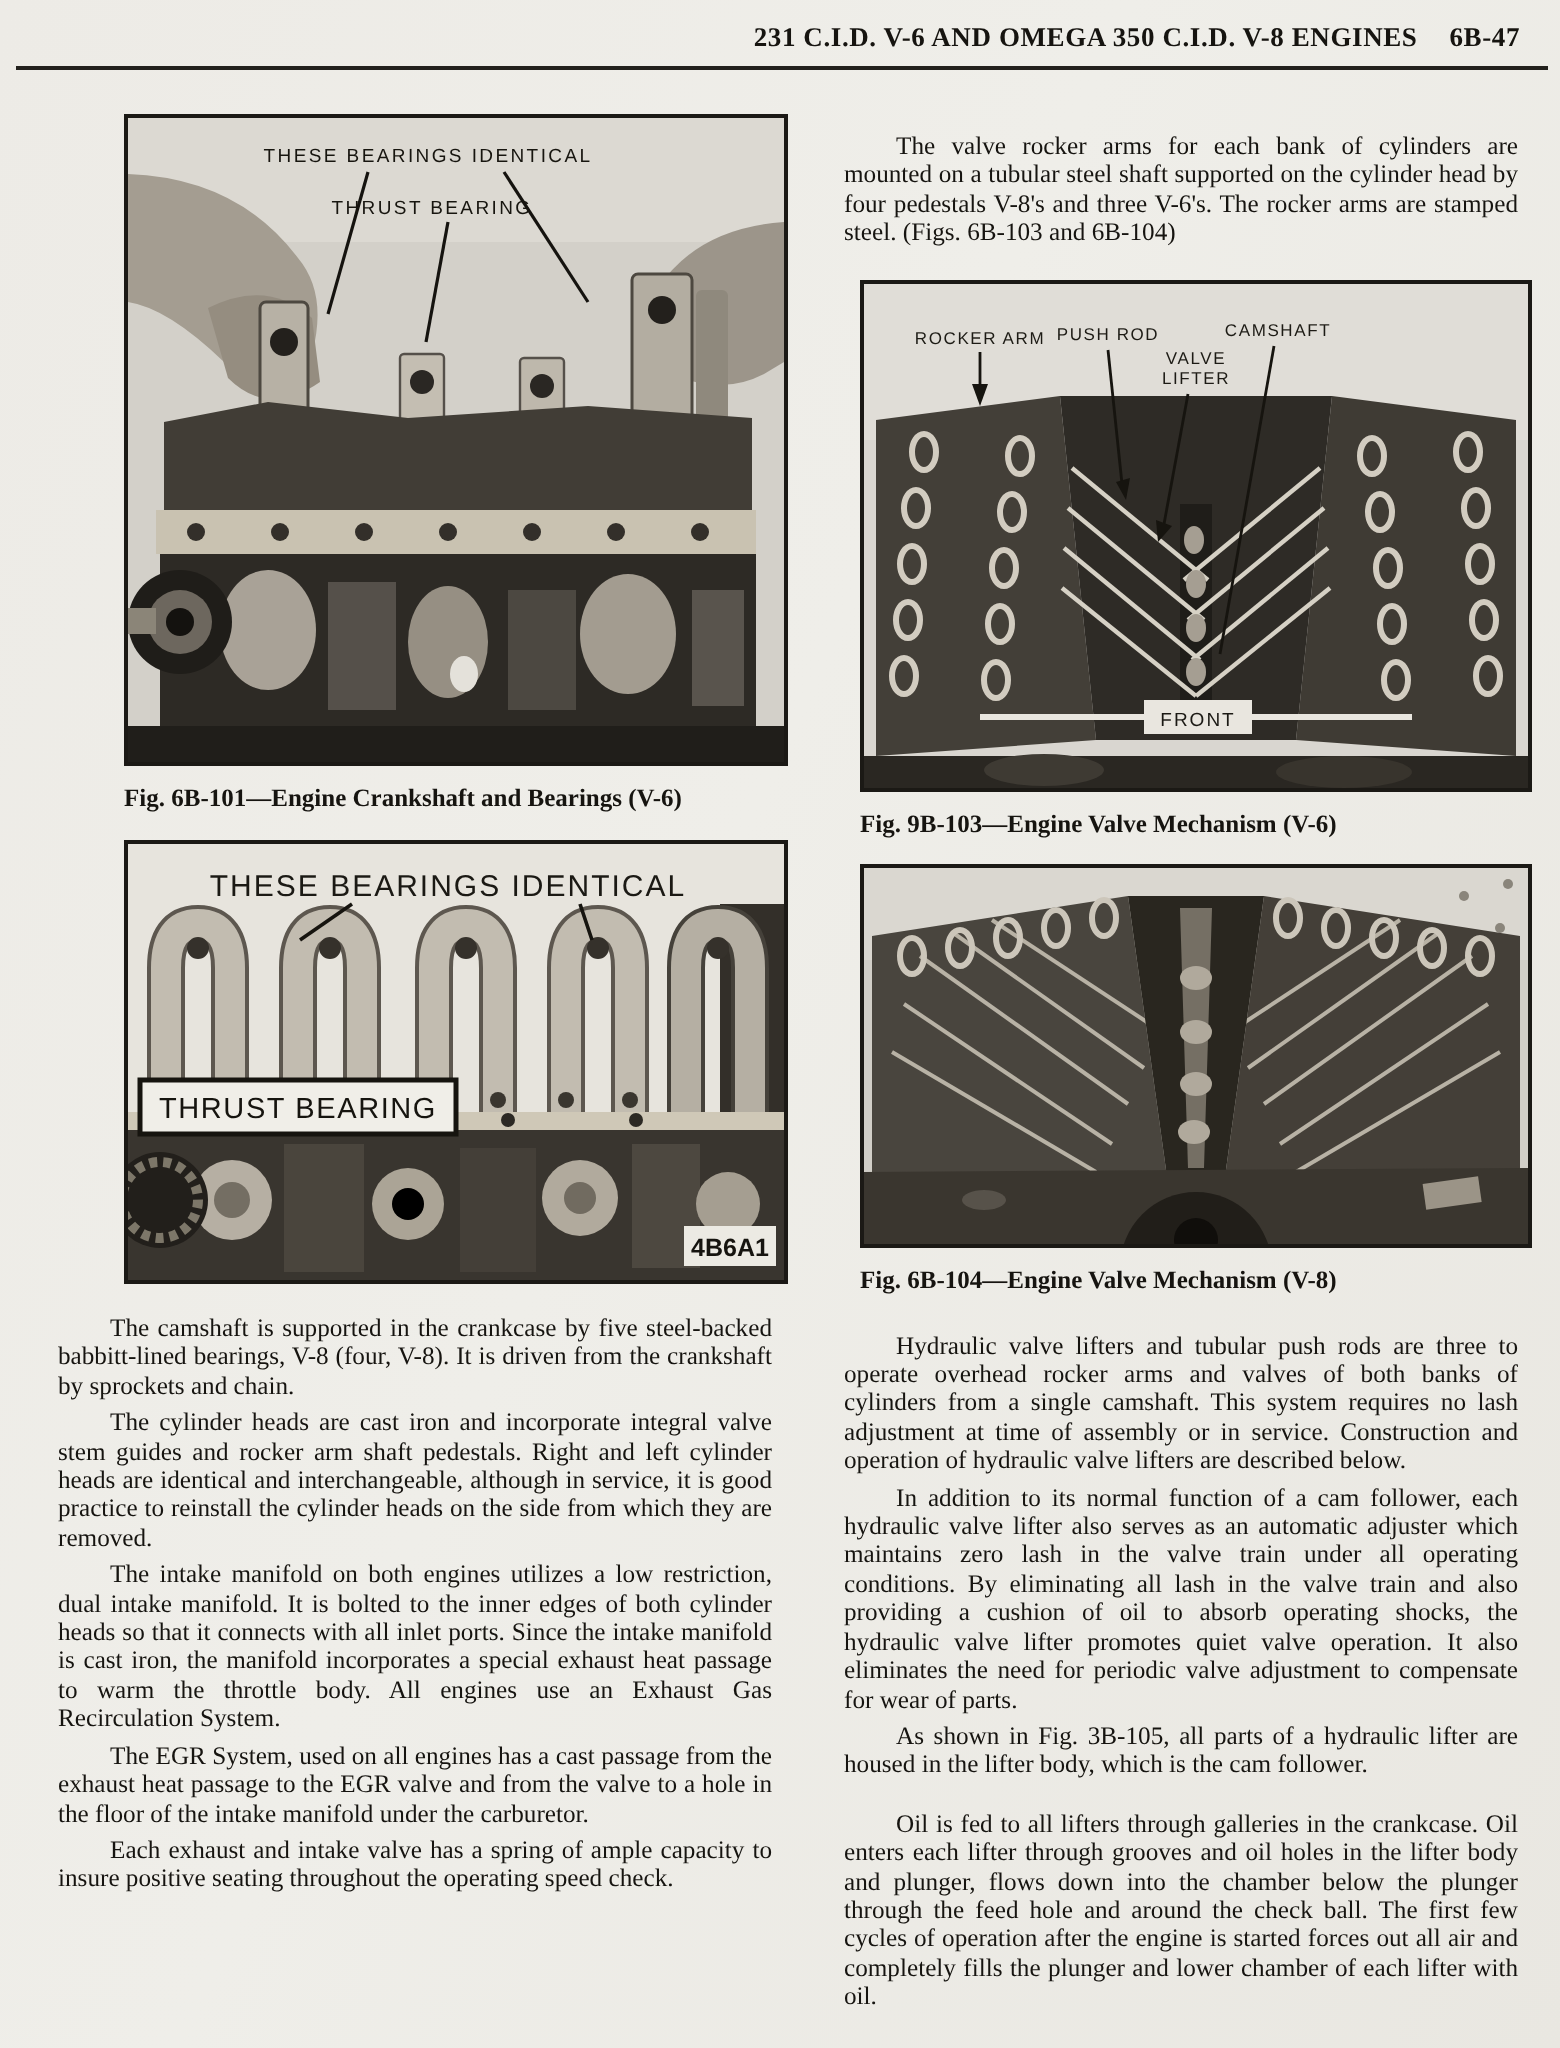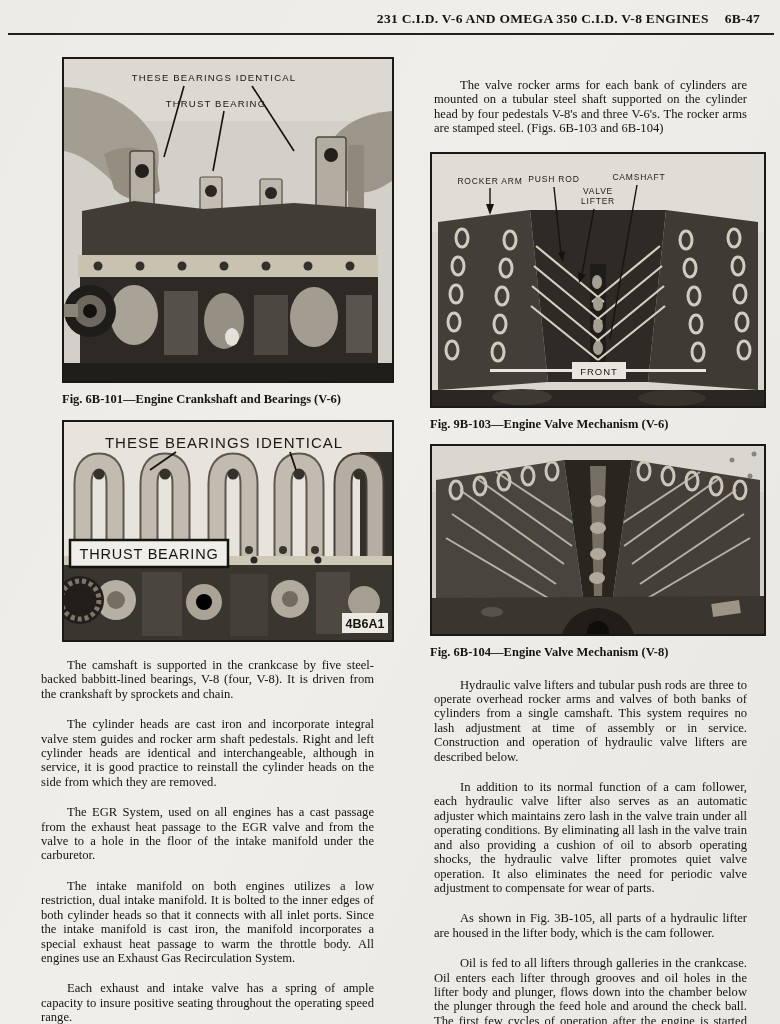--- a/index.html
+++ b/index.html
@@ -31,21 +31,21 @@
   .fig-101{margin:8px 0 0 37px;width:328px;height:322px;}
   .fig-102{margin:13px 0 0 37px;width:328px;height:218px;}
   .fig-103{margin:16px 0 0 12px;width:332px;height:252px;}
   .fig-104{margin:12px 0 0 12px;width:332px;height:188px;}
   .caption{
     margin:9px 0 0 37px;width:328px;
     text-align:left;font-weight:bold;font-size:12.5px;
   }
   .col-right .caption{margin-left:12px;width:332px;}
   .bodytext{margin-top:15px;font-size:12.6px;line-height:14.4px;text-align:justify;}
-  .bodytext p{margin:16px;text-indent:26px;}
+  .bodytext p{margin:4px;text-indent:26px;}
   .bodytext p.gap-before{margin-top:15px;}
 </style>
 </head>
 <body>
 
 <div class="page">
 
   <div class="hdr">
     <span>231 C.I.D. V-6 AND OMEGA 350 C.I.D. V-8 ENGINES</span><span class="pagenum">6B-47</span>
   </div>
@@ -158,23 +158,23 @@
         <text x="85" y="137" text-anchor="middle" font-family="Liberation Sans, sans-serif" font-size="14.5" letter-spacing=".8" fill="#16140f">THRUST BEARING</text>
 
         <rect x="278" y="191" width="46" height="20" fill="#eceae3"></rect>
         <text x="301" y="206" text-anchor="middle" font-family="Liberation Sans, sans-serif" font-size="12.5" font-weight="bold" fill="#16140f">4B6A1</text>
       </svg>
     </div>
 
     <div class="bodytext">
       <p>The camshaft is supported in the crankcase by five steel-backed babbitt-lined bearings, V-8 (four, V-8). It is driven from the crankshaft by sprockets and chain.</p>
       <p>The cylinder heads are cast iron and incorporate integral valve stem guides and rocker arm shaft pedestals. Right and left cylinder heads are identical and interchangeable, although in service, it is good practice to reinstall the cylinder heads on the side from which they are removed.</p>
+      <p>The intake manifold on both engines utilizes a low restriction, dual intake manifold. It is bolted to the inner edges of both cylinder heads so that it connects with all inlet ports. Since the intake manifold is cast iron, the manifold incorporates a special exhaust heat passage to warm the throttle body. All engines use an Exhaust Gas Recirculation System.</p>
       <p>The EGR System, used on all engines has a cast passage from the exhaust heat passage to the EGR valve and from the valve to a hole in the floor of the intake manifold under the carburetor.</p>
-      <p>The intake manifold on both engines utilizes a low restriction, dual intake manifold. It is bolted to the inner edges of both cylinder heads so that it connects with all inlet ports. Since the intake manifold is cast iron, the manifold incorporates a special exhaust heat passage to warm the throttle body. All engines use an Exhaust Gas Recirculation System.</p>
-      <p>Each exhaust and intake valve has a spring of ample capacity to insure positive seating throughout the operating speed range.</p>
+      <p>Each exhaust and intake valve has a spring of ample capacity to insure positive seating throughout the operating speed check.</p>
     </div>
   </div>
 
   <div class="col col-right">
 
     <div class="bodytext" style="margin-top:0;">
       <p>The valve rocker arms for each bank of cylinders are mounted on a tubular steel shaft supported on the cylinder head by four pedestals V-8's and three V-6's. The rocker arms are stamped steel. (Figs. 6B-103 and 6B-104)</p>
     </div>
 
     <div class="fig fig-103">

